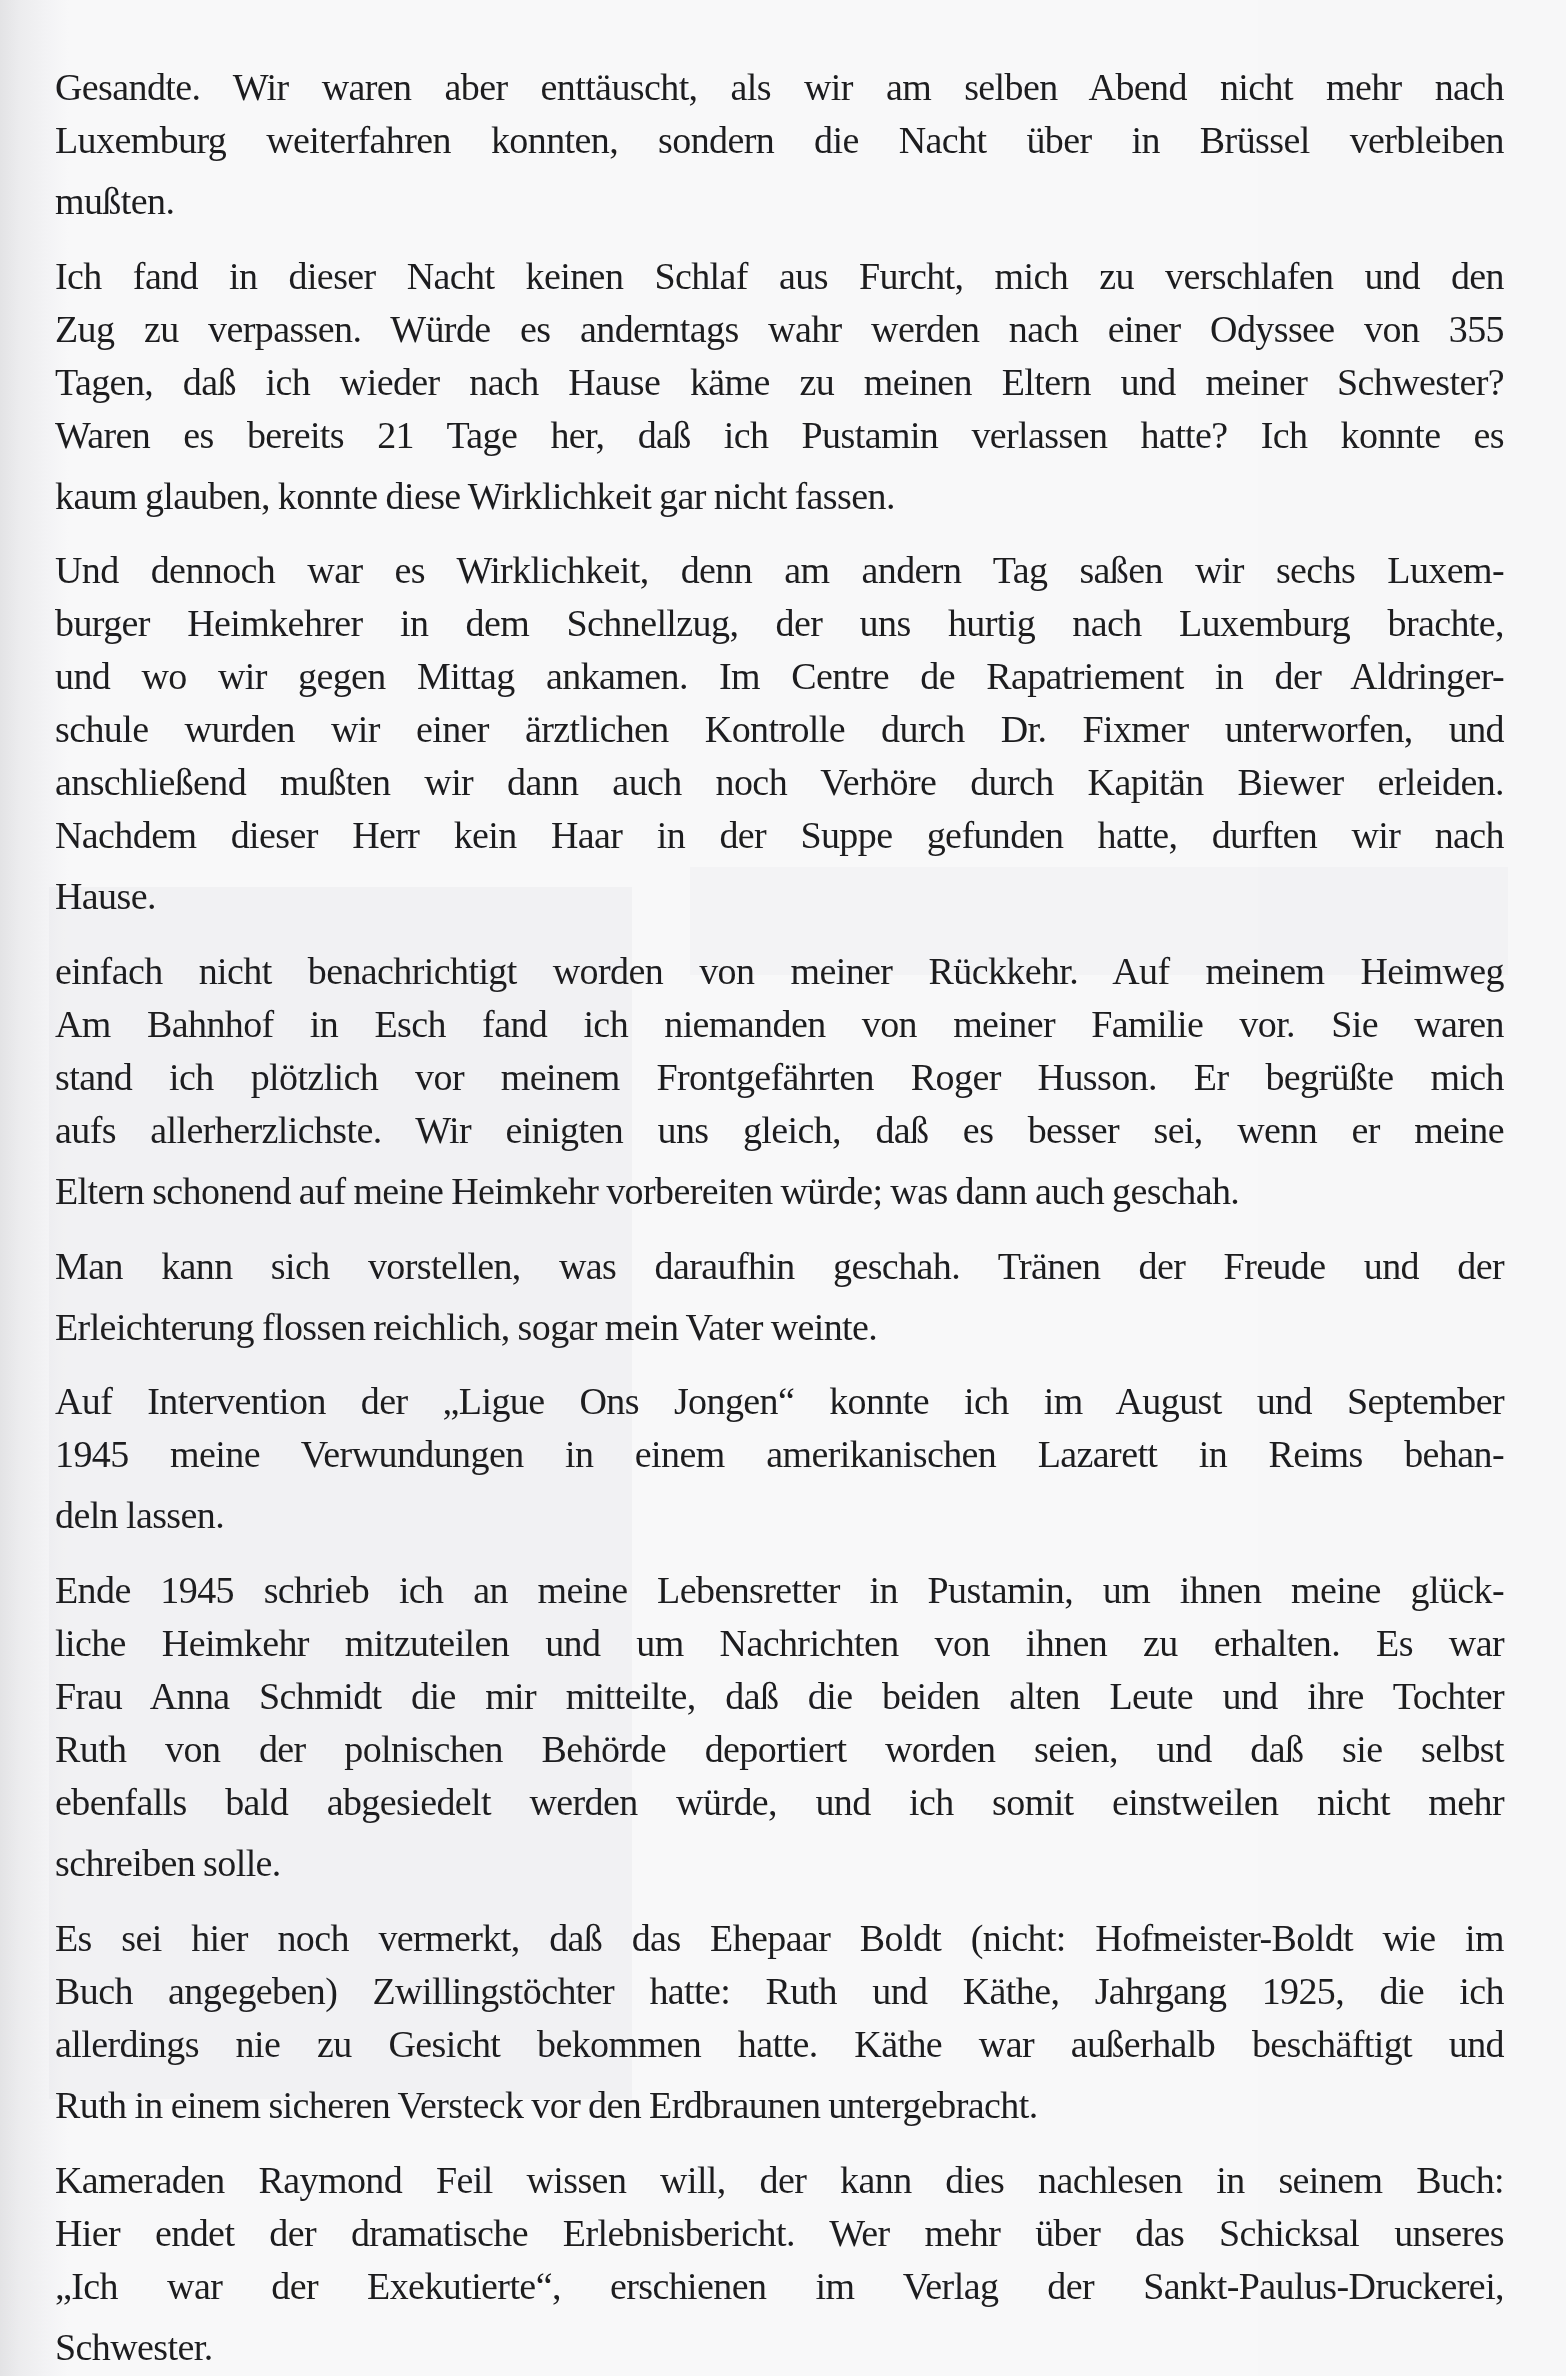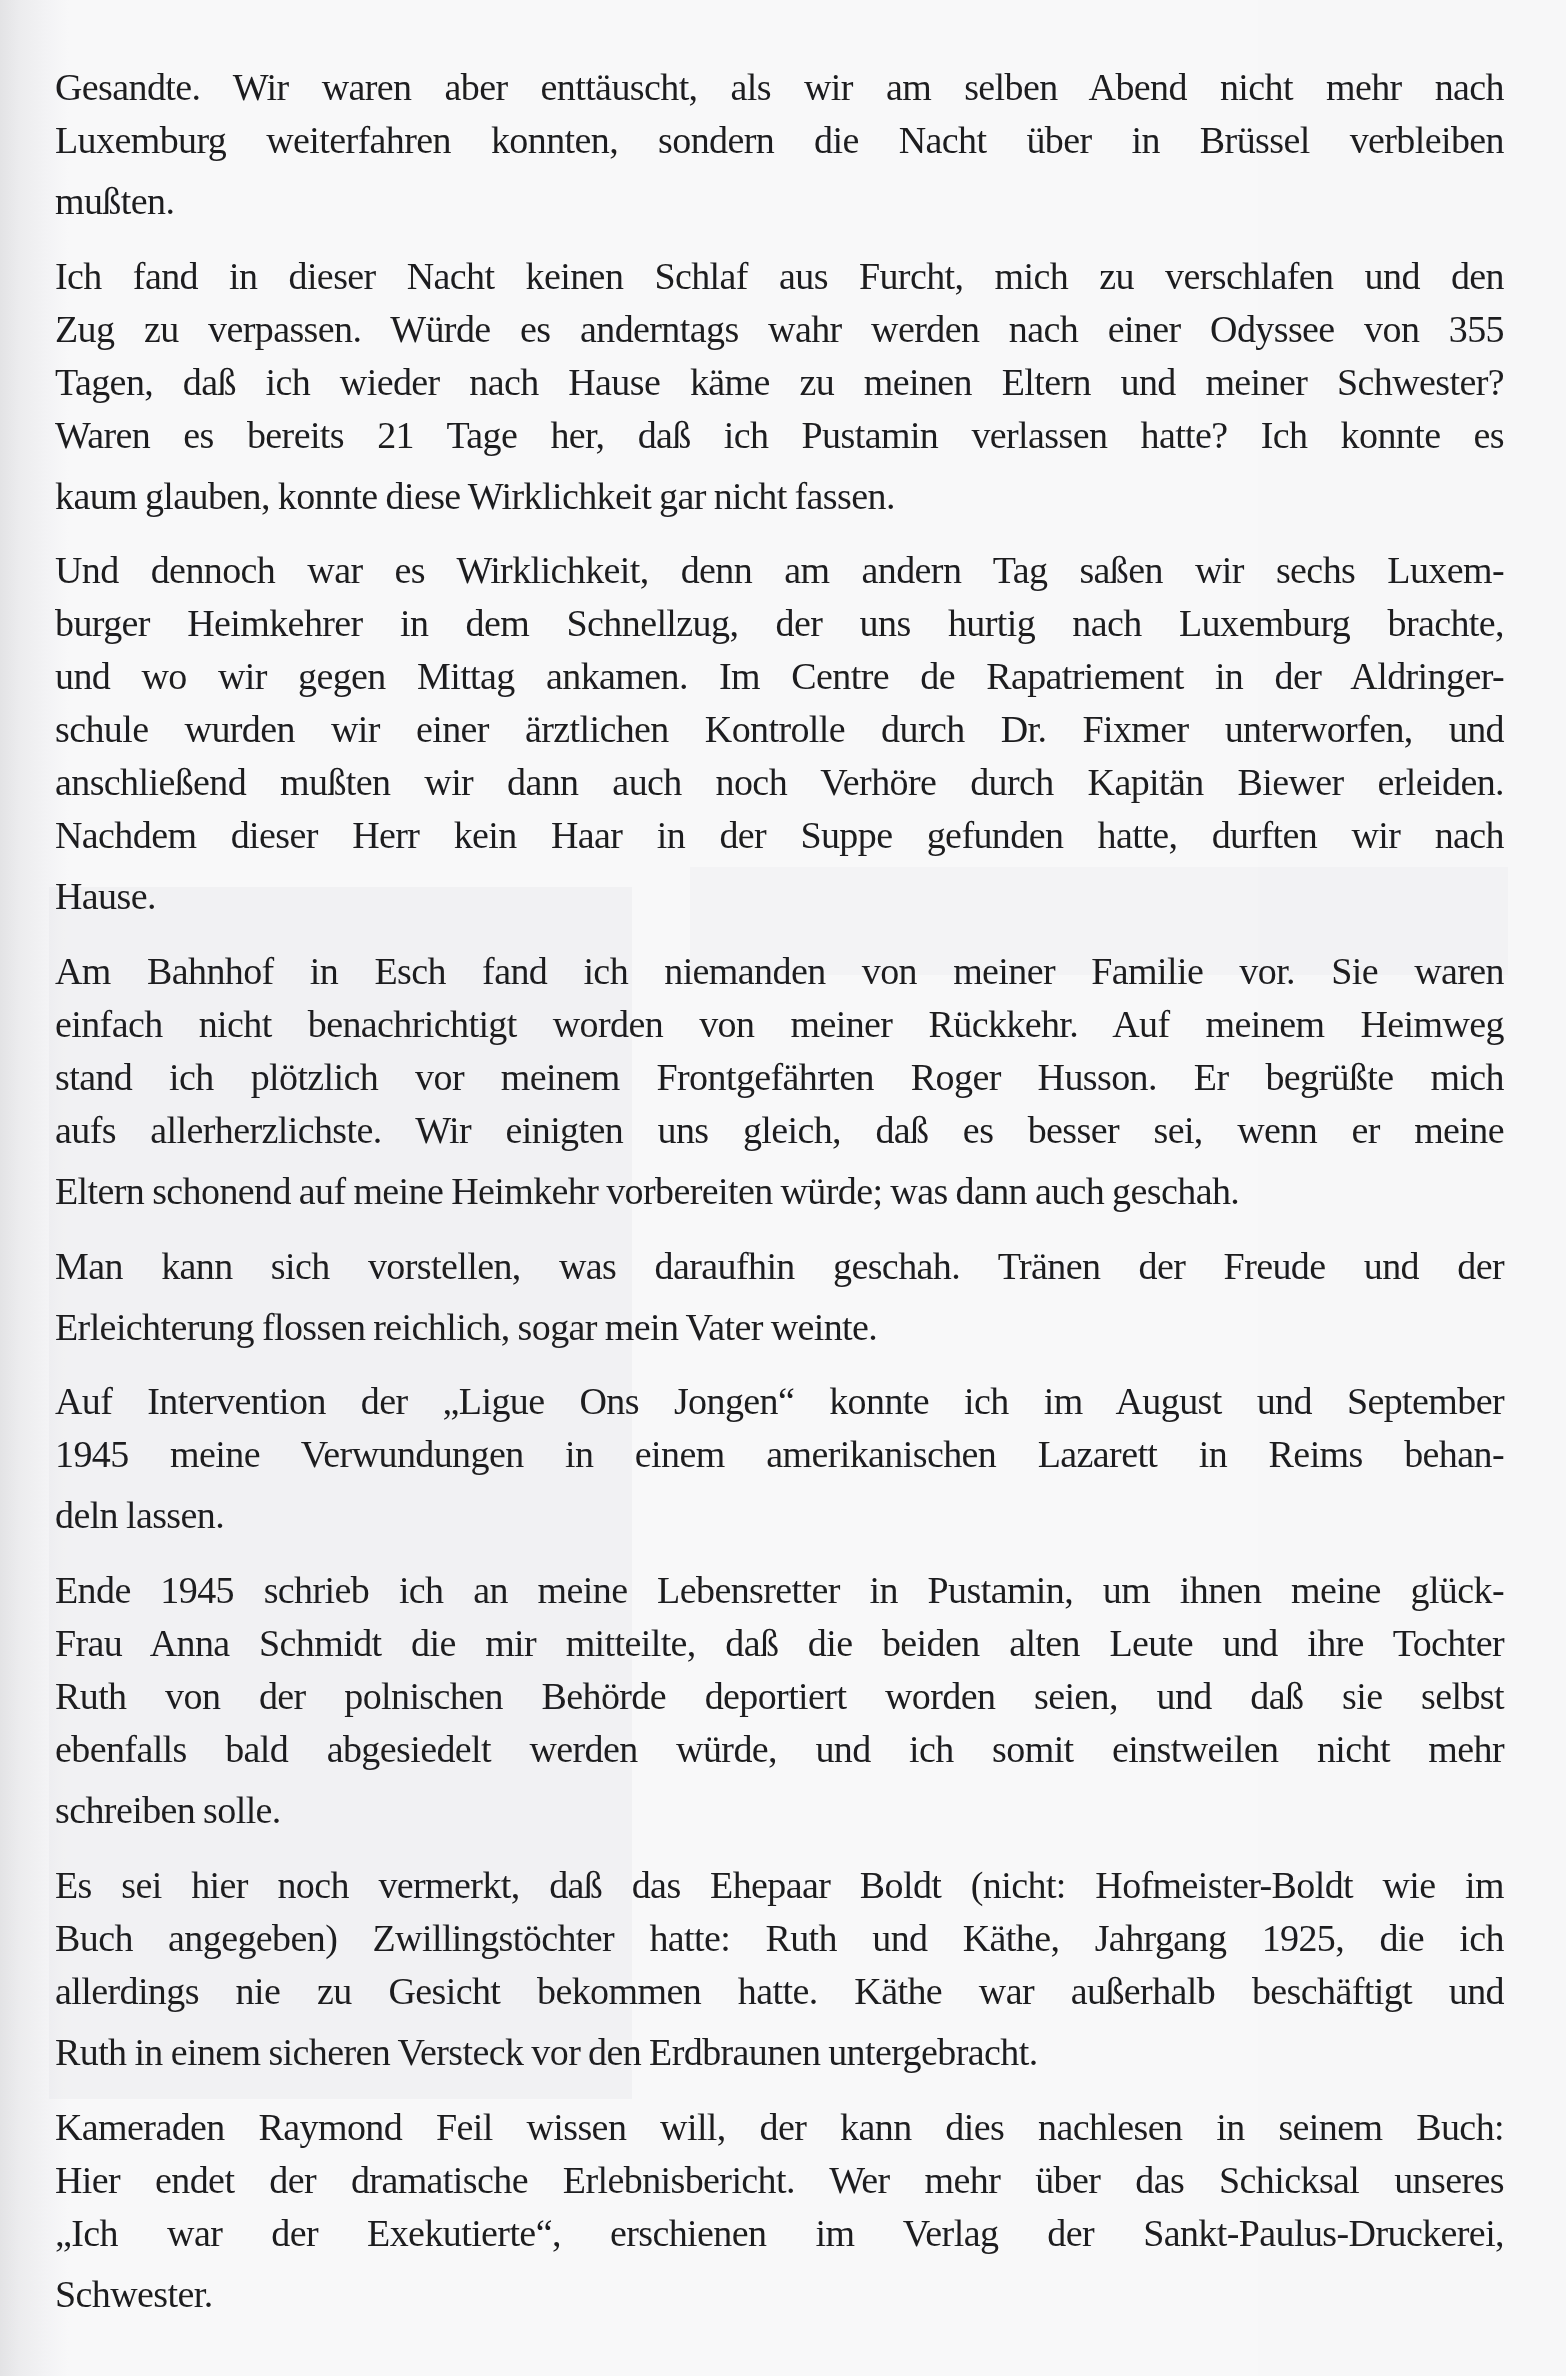--- a/index.html
+++ b/index.html
@@ -82,40 +82,41 @@
       <span class="line">Und dennoch war es Wirklichkeit, denn am andern Tag saßen wir sechs Luxem-</span>
       <span class="line">burger Heimkehrer in dem Schnellzug, der uns hurtig nach Luxemburg brachte,</span>
       <span class="line">und wo wir gegen Mittag ankamen. Im Centre de Rapatriement in der Aldringer-</span>
       <span class="line">schule wurden wir einer ärztlichen Kontrolle durch Dr. Fixmer unterworfen, und</span>
       <span class="line">anschließend mußten wir dann auch noch Verhöre durch Kapitän Biewer erleiden.</span>
       <span class="line">Nachdem dieser Herr kein Haar in der Suppe gefunden hatte, durften wir nach</span>
       <span class="line last">Hause.</span>
     </p>
 
     <p class="para">
+      <span class="line">einfach nicht benachrichtigt worden von meiner Rückkehr. Auf meinem Heimweg</span>
       <span class="line">Am Bahnhof in Esch fand ich niemanden von meiner Familie vor. Sie waren</span>
-      <span class="line">einfach nicht benachrichtigt worden von meiner Rückkehr. Auf meinem Heimweg</span>
       <span class="line">stand ich plötzlich vor meinem Frontgefährten Roger Husson. Er begrüßte mich</span>
       <span class="line">aufs allerherzlichste. Wir einigten uns gleich, daß es besser sei, wenn er meine</span>
       <span class="line last">Eltern schonend auf meine Heimkehr vorbereiten würde; was dann auch geschah.</span>
     </p>
 
     <p class="para">
       <span class="line">Man kann sich vorstellen, was daraufhin geschah. Tränen der Freude und der</span>
       <span class="line last">Erleichterung flossen reichlich, sogar mein Vater weinte.</span>
     </p>
 
     <p class="para">
       <span class="line">Auf Intervention der „Ligue Ons Jongen“ konnte ich im August und September</span>
       <span class="line">1945 meine Verwundungen in einem amerikanischen Lazarett in Reims behan-</span>
       <span class="line last">deln lassen.</span>
     </p>
 
     <p class="para">
       <span class="line">Ende 1945 schrieb ich an meine Lebensretter in Pustamin, um ihnen meine glück-</span>
+      <span class="line">liche Heimkehr mitzuteilen und um Nachrichten von ihnen zu erhalten. Es war</span>
       <span class="line">Frau Anna Schmidt die mir mitteilte, daß die beiden alten Leute und ihre Tochter</span>
       <span class="line">Ruth von der polnischen Behörde deportiert worden seien, und daß sie selbst</span>
       <span class="line">ebenfalls bald abgesiedelt werden würde, und ich somit einstweilen nicht mehr</span>
       <span class="line last">schreiben solle.</span>
     </p>
 
     <p class="para">
       <span class="line">Es sei hier noch vermerkt, daß das Ehepaar Boldt (nicht: Hofmeister-Boldt wie im</span>
       <span class="line">Buch angegeben) Zwillingstöchter hatte: Ruth und Käthe, Jahrgang 1925, die ich</span>
       <span class="line">allerdings nie zu Gesicht bekommen hatte. Käthe war außerhalb beschäftigt und</span>

